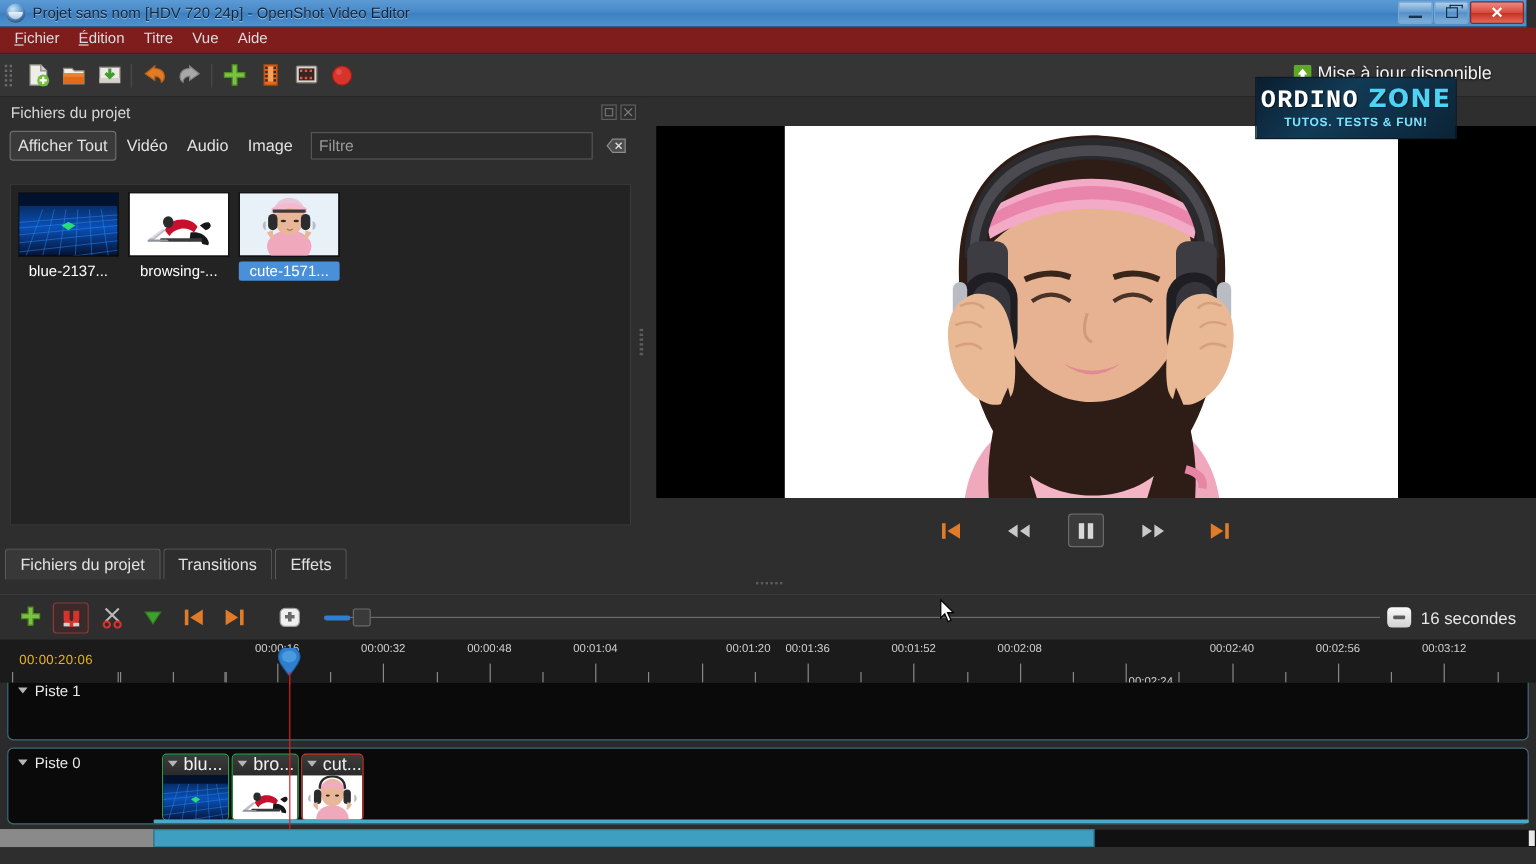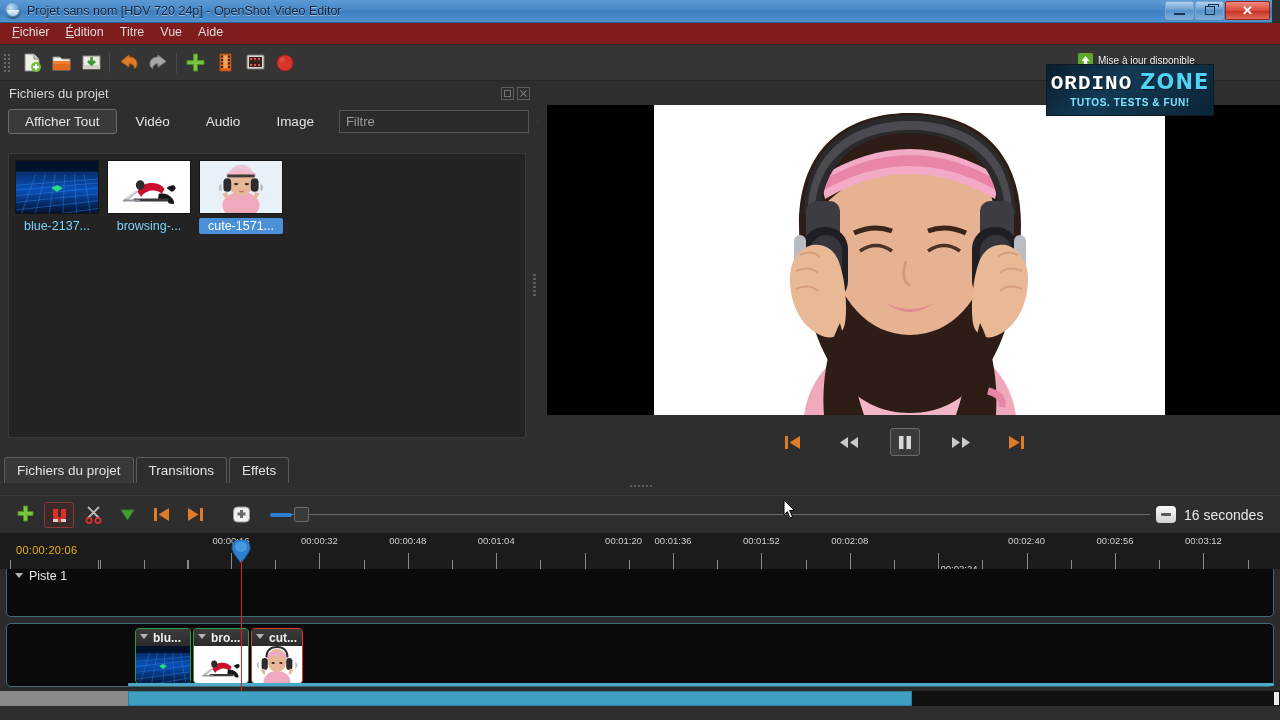--- a/index.html
+++ b/index.html
@@ -101,21 +101,21 @@
   .dockbtn.close:before, .dockbtn.close:after {
     content: ""; position: absolute; left: 1px; top: 5px; width: 9px; height: 1px;
     background: #9a9a9a; transform: rotate(45deg);
   }
   .dockbtn.close:after { transform: rotate(-45deg); }
 
   .filterbar {
     height: 32px; display: flex; align-items: center; gap: 2px; padding: 0 8px;
   }
   .fbtn {
-    font-size: 13.5px; color: #e2e2e2; padding: 4px 16px; border-radius: 3px;
+    font-size: 13.5px; color: #e2e2e2; padding: 4px 6px; border-radius: 3px;
     border: 1px solid transparent; cursor: default; white-space: nowrap;
   }
   .fbtn.active { border-color: #6d6d6d; background: #3a3a3a; }
   .filter-input {
     flex: 1; height: 23px; background: #2b2b2b; border: 1px solid #555;
     color: #cfcfcf; font-size: 13px; padding: 0 6px; margin-left: 6px;
     font-family: "Liberation Sans", sans-serif;
   }
   .filter-input::placeholder { color: #9a9a9a; }
   .clear-btn {
@@ -127,21 +127,21 @@
     position: absolute; left: 8px; top: 72px; width: 518px; height: 285px;
     background: #232323; border: 1px solid #3a3a3a; padding: 6px 0 0 6px;
     display: flex; gap: 8px; align-content: flex-start; flex-wrap: wrap;
   }
   .file-item { width: 84px; cursor: default; }
   .file-thumb {
     width: 84px; height: 54px; border: 1px solid #151515; overflow: hidden;
     display: block; background: #000;
   }
   .file-label {
-    font-size: 12.5px; color: #7dd3fc; text-align: center; margin-top: 4px;
+    font-size: 12.5px; color: #ffffff; text-align: center; margin-top: 4px;
     white-space: nowrap; overflow: hidden; padding: 1px 2px; border-radius: 2px;
   }
   .file-item.selected .file-label { background: #4a90d9; color: #fff; }
 
   
   .vsplit {
     position: absolute; left: 531px; top: 271px; width: 7px; height: 28px;
     display: flex; flex-direction: column; align-items: center;
     justify-content: center; gap: 2px;
   }
@@ -261,21 +261,21 @@
     border-top: 5px solid #b5b5b5;
   }
   .clip {
     position: absolute; top: 4px; height: 56px; border-radius: 4px;
     background: #121212; overflow: hidden;
   }
   .clip-head {
     height: 17px; display: flex; align-items: center; gap: 4px; padding-left: 4px;
     background: linear-gradient(to bottom, #3c3c3c, #2a2a2a);
   }
-  .clip-title { font-size: 12px; color: #f0f0f0; white-space: nowrap; font-weight: bold; }
+  .clip-title { font-size: 15px; color: #f0f0f0; white-space: nowrap; font-weight: normal; }
   .clip-thumb { width: 100%; height: 39px; display: block; }
   .playhead-line {
     position: absolute; top: 0; width: 1px; height: 100%; background: #e02020; z-index: 20;
   }
   .sel-bar {
     position: absolute; height: 3px; background: #4aa8c8; border-radius: 1px;
   }
 
   
   .hscroll {
@@ -290,21 +290,21 @@
   }
   .hscroll-end { position: absolute; right: 1px; top: 1px; width: 5px; height: 13px; background: #e8e8e8; }
   .bottom-fill { position: absolute; left: 0; top: 706px; width: 1280px; height: 14px; background: #2e2e2e; }
 
   
   .update-notice {
     position: absolute; left: 1078px; top: 53px; display: flex; align-items: center;
     gap: 5px; z-index: 30;
   }
   .update-text {
-    font-size: 10px; color: #f2f2f2; text-shadow: 0 1px 2px rgba(0,0,0,.8); white-space: nowrap;
+    font-size: 15px; color: #f2f2f2; text-shadow: 0 1px 2px rgba(0,0,0,.8); white-space: nowrap;
   }
   .watermark {
     position: absolute; left: 1046px; top: 64px; width: 168px; height: 52px;
     z-index: 40; overflow: hidden; border: 1px solid #0d1a26;
     background: linear-gradient(135deg, #0a1d2e 0%, #123a55 40%, #0b2436 100%);
   }
   .wm-row1 { position: absolute; left: 0; top: 5px; width: 100%; text-align: center; }
   .wm-ordino {
     font-family: Liberation Mono, monospace; font-weight: bold; font-size: 21px;
     color: #ffffff; letter-spacing: 1px; text-shadow: 1px 1px 0 #0a1824;
@@ -798,20 +798,24 @@
   <div class="tracks">
 
     <div class="track" style="top:-6px;height:54px;">
       <div class="track-head">
         <div class="chev"></div>
         <div class="track-name">Piste 1</div>
       </div>
     </div>
 
     <div class="track" style="top:54px;height:64px;">
+      <div class="track-head">
+        <div class="chev"></div>
+        <div class="track-name">Piste 0</div>
+      </div>
 
       <div class="clip" style="left:128px;width:56px;border:1px solid #2f9b4a;">
         <div class="clip-head">
           <div class="chev" style="margin-top:0;"></div>
           <div class="clip-title">blu...</div>
         </div>
         <svg class="clip-thumb" viewBox="0 0 56 39" preserveAspectRatio="none">
           <defs>
             <linearGradient id="cbg1" x1="0" y1="0" x2="0" y2="1">
               <stop offset="0" stop-color="#061a3a"></stop>

